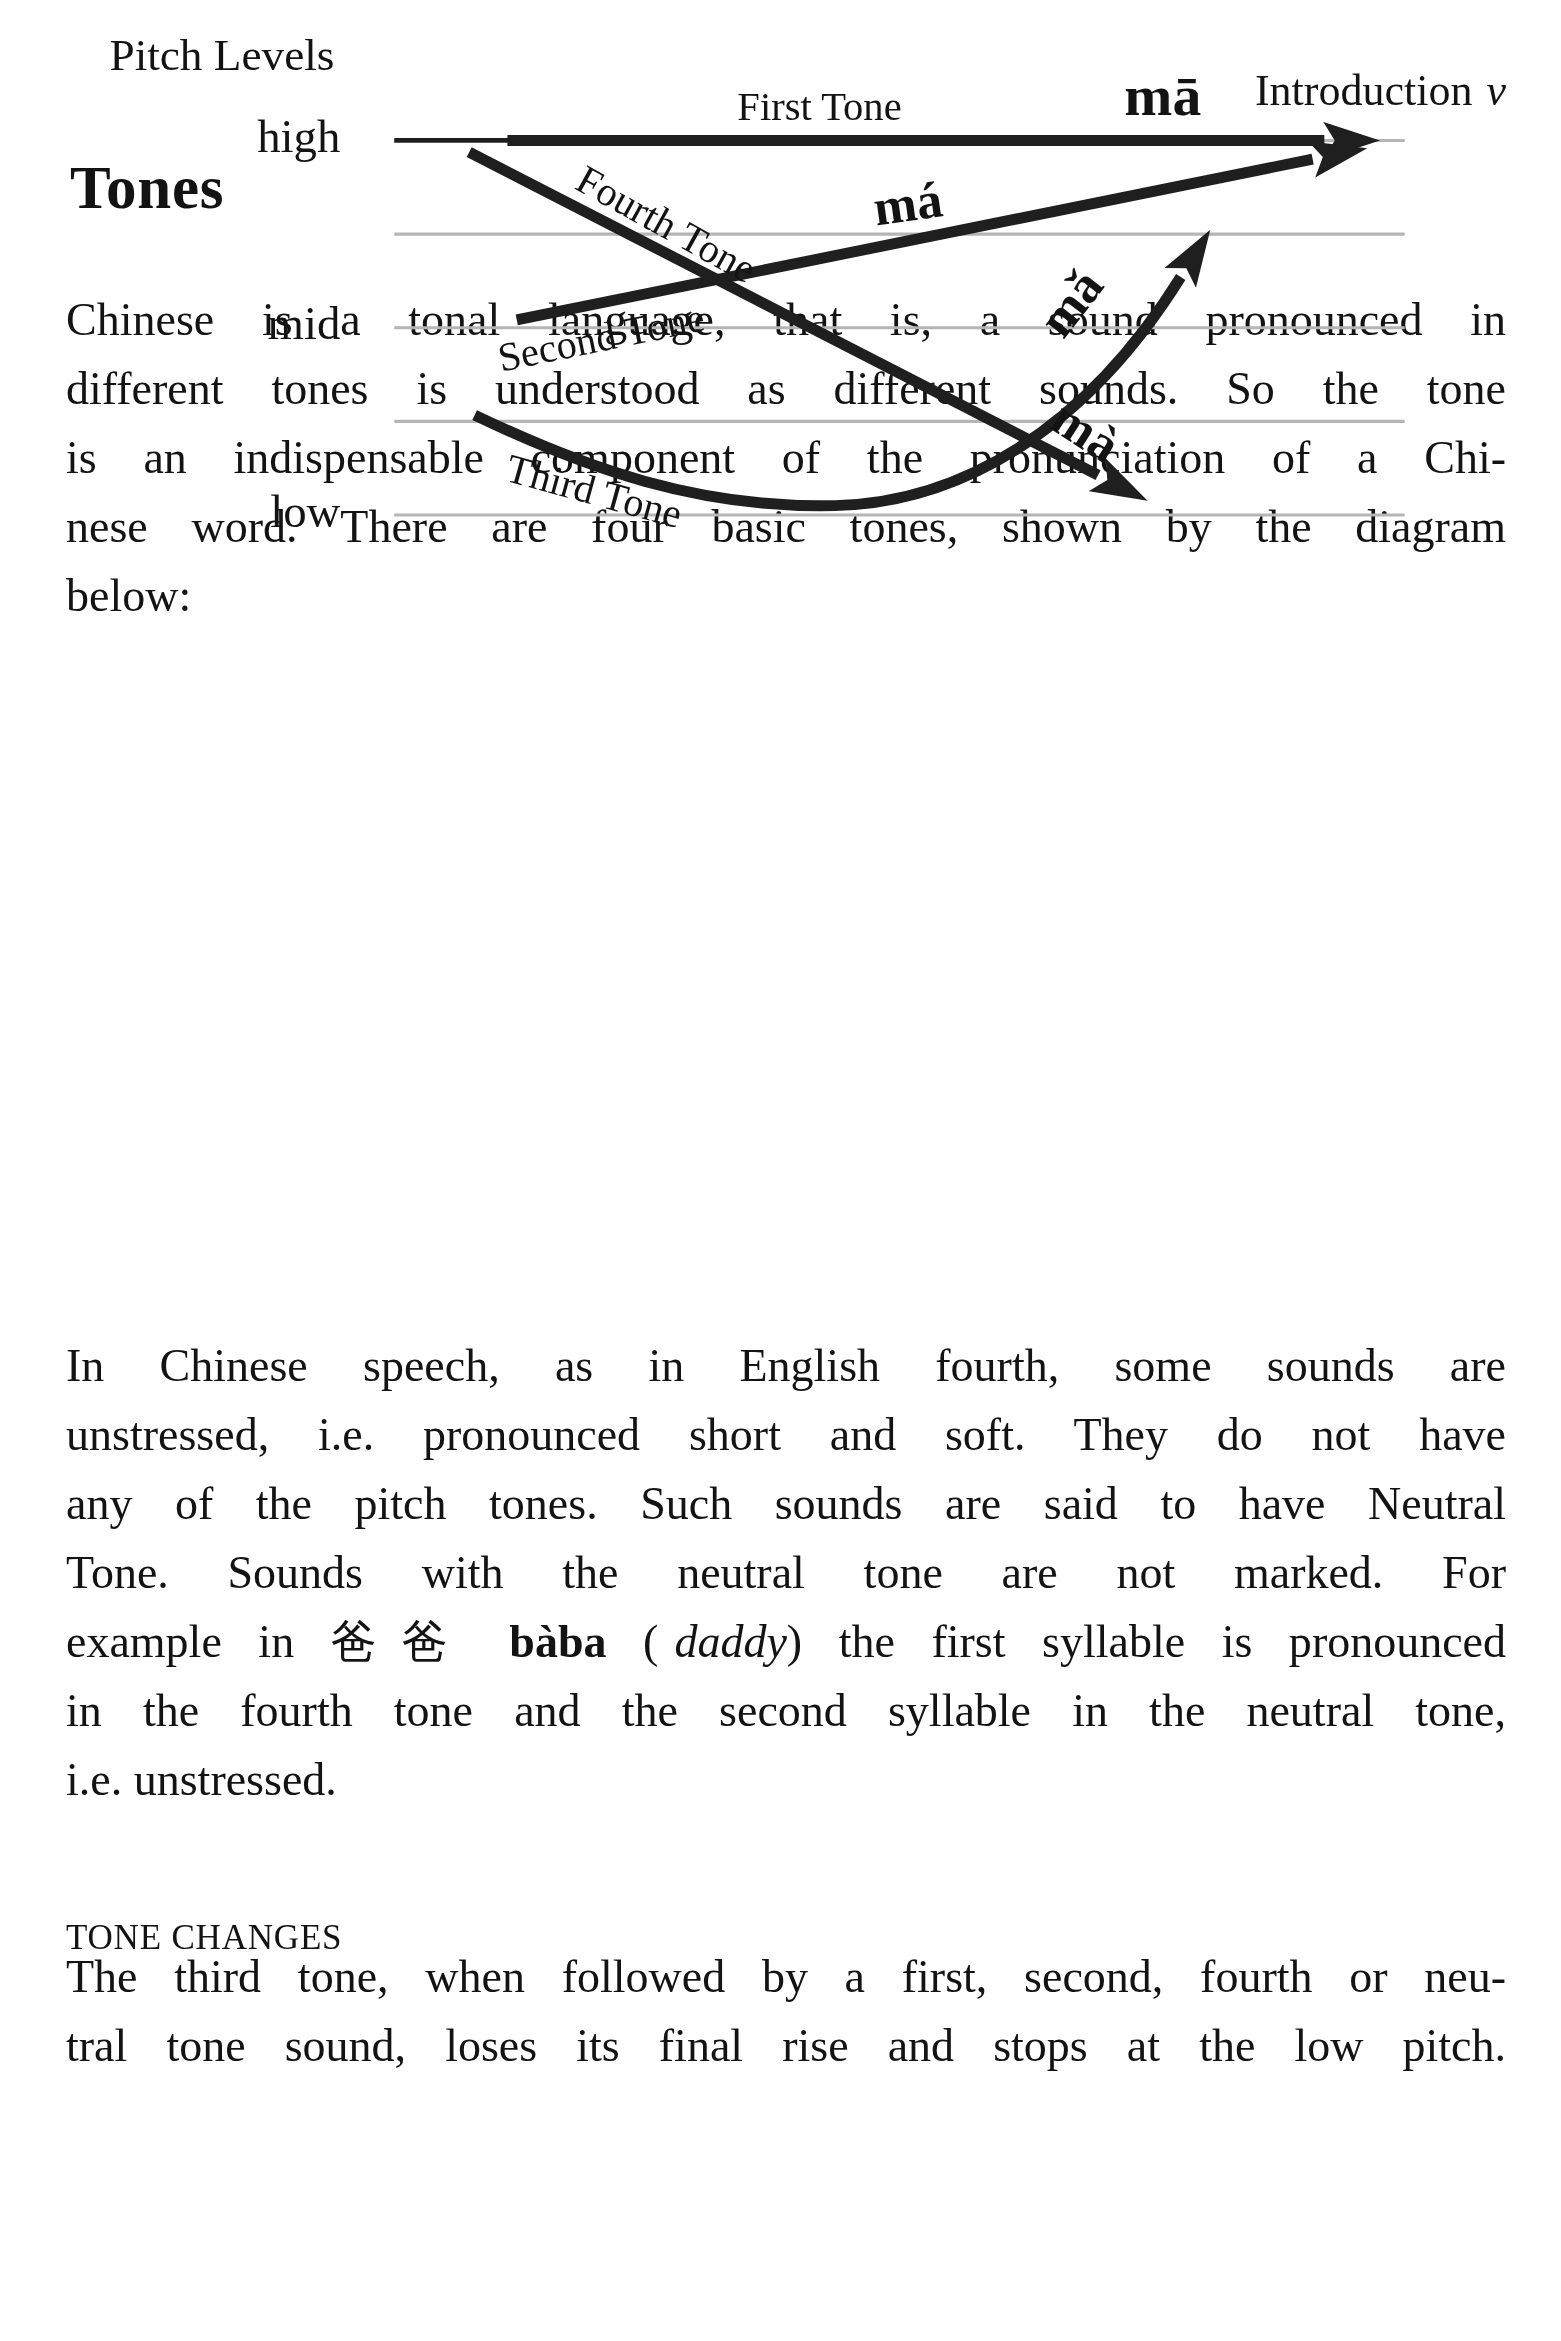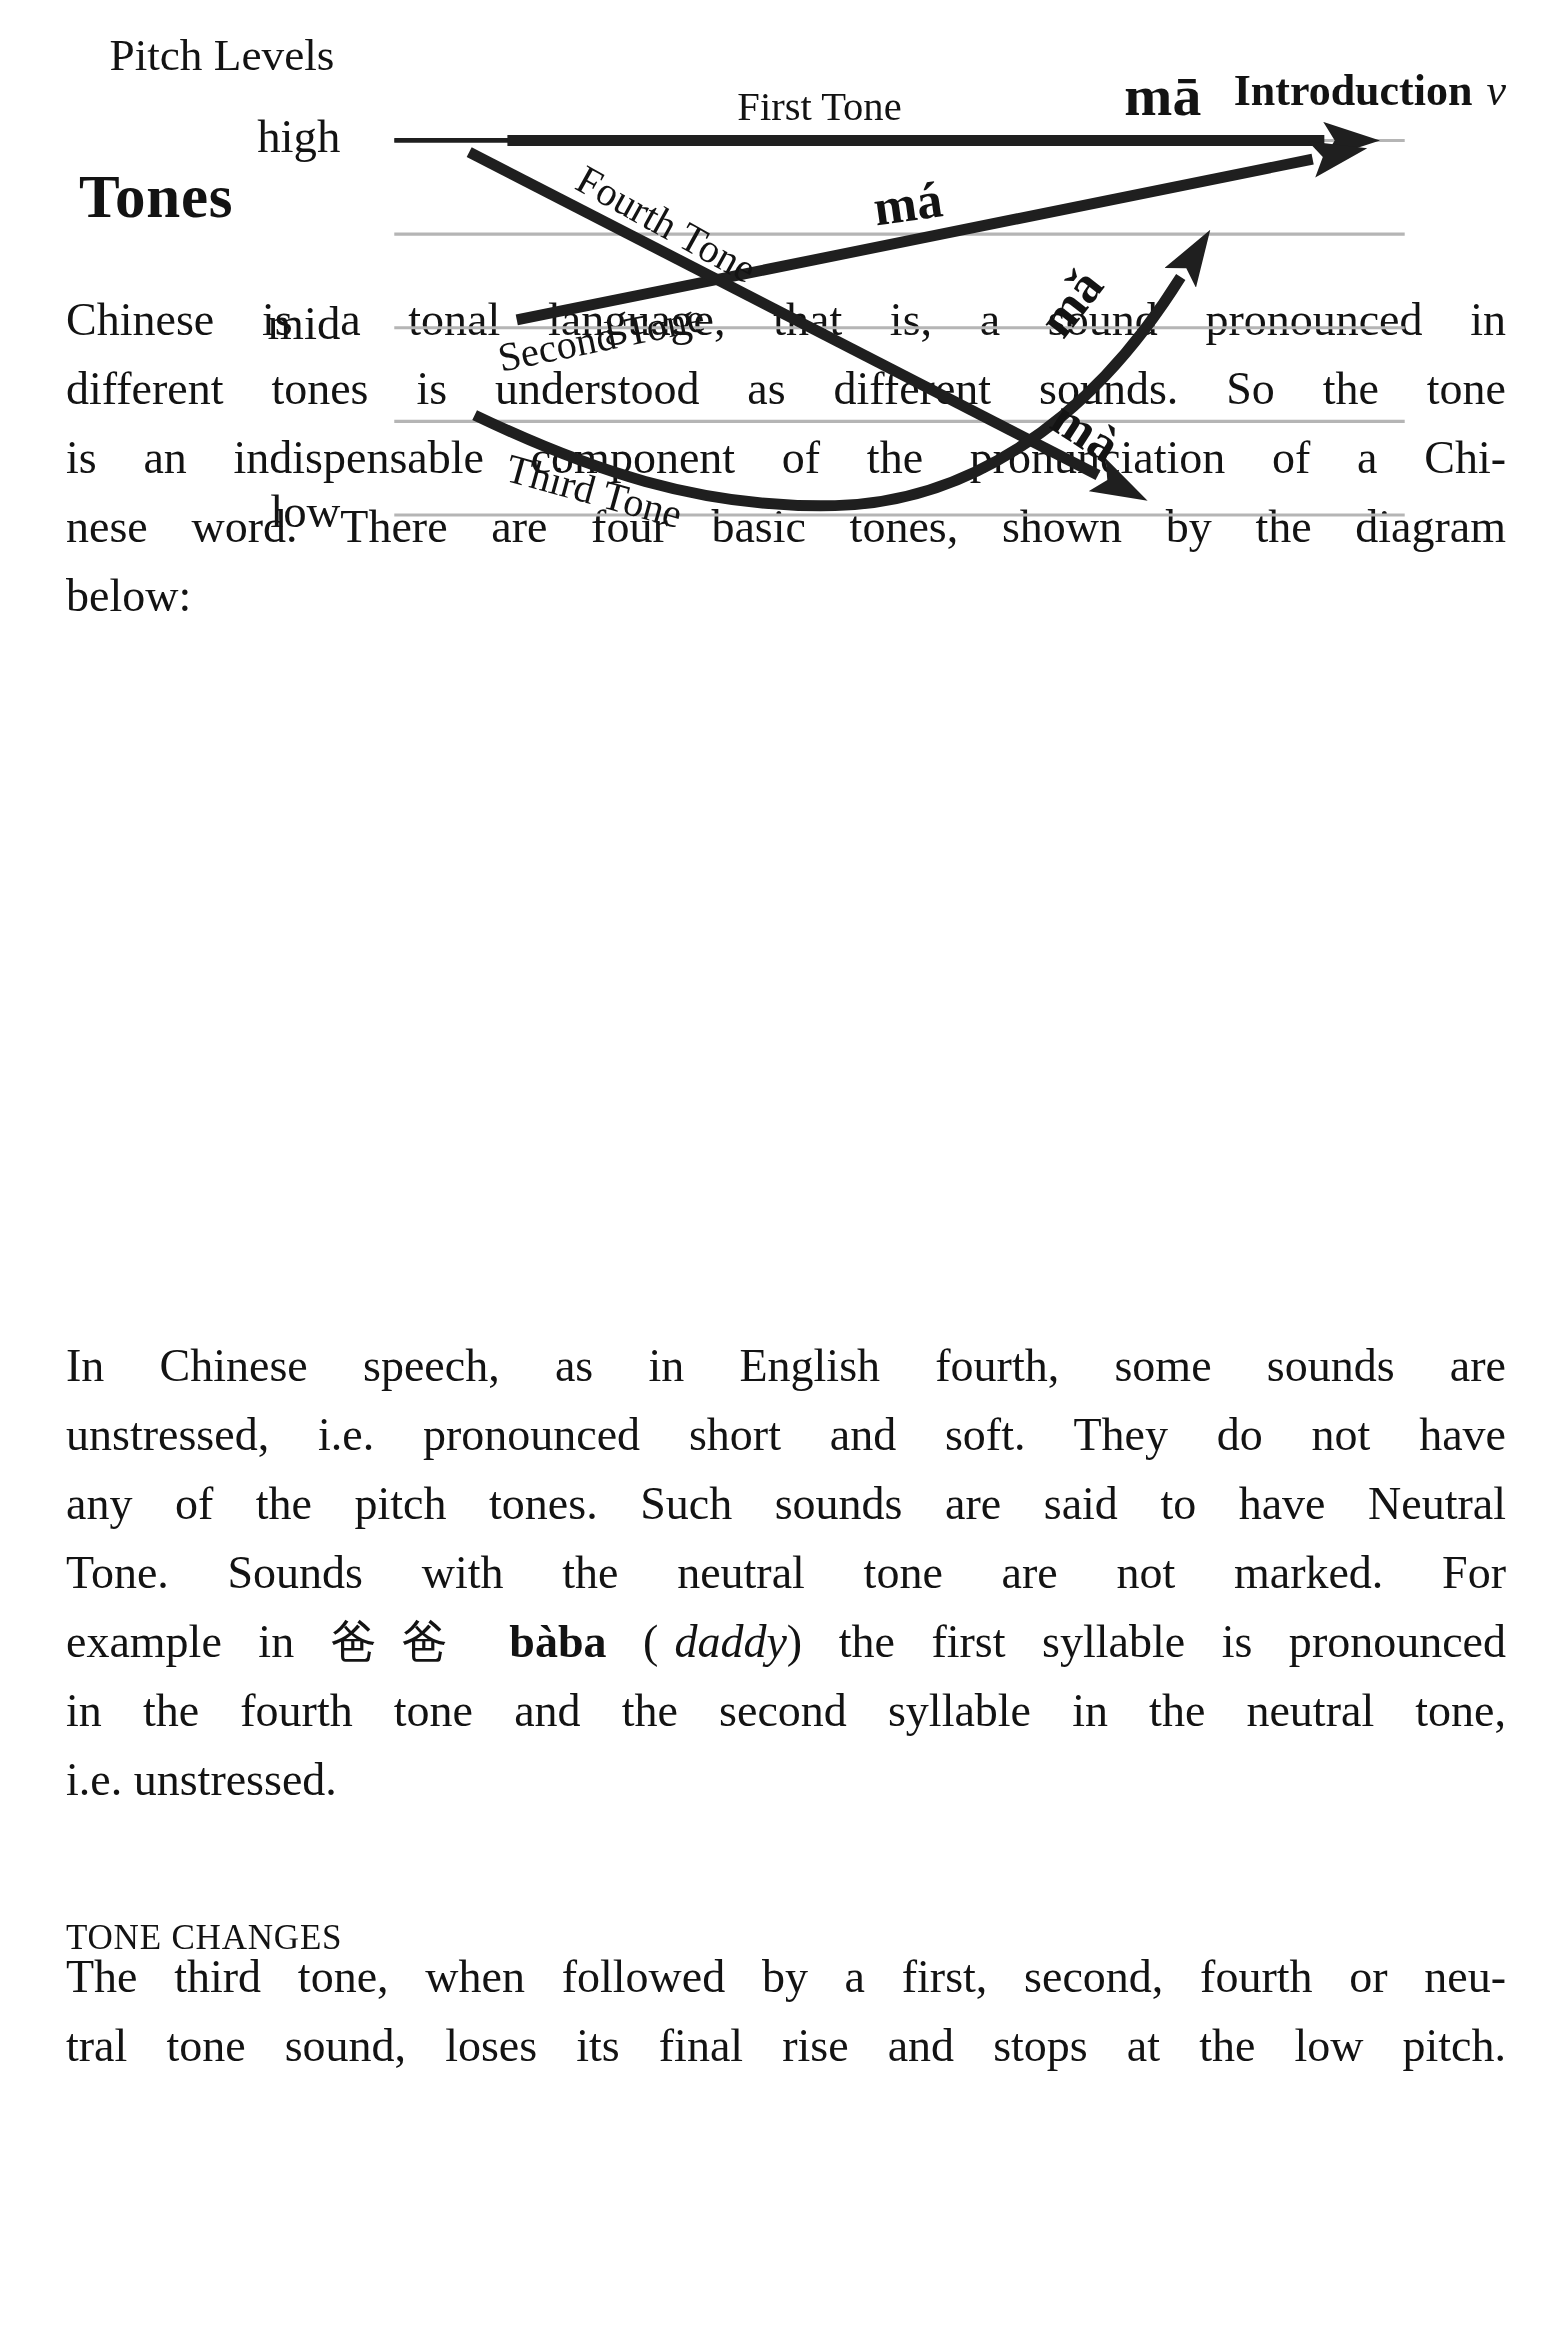--- a/index.html
+++ b/index.html
@@ -5,24 +5,24 @@
   html,body { margin:0; padding:0; background:#ffffff; }
   .page {
     position:relative; width:1561px; height:2342px; background:#ffffff;
     color:#131313; font-family:"Liberation Serif","DejaVu Serif",serif;
     overflow:hidden;
   }
   .page-header {
     position:absolute; top:67px; left:66px; width:1440px;
     text-align:right; font-size:44px; line-height:47px;
   }
-  .page-header .sec { font-weight:bold;margin-left:24px; }
+  .page-header .sec { font-weight:normal;margin-left:24px; }
   .page-header .pg  { font-style:italic; padding-left:14px; }
   h1.tones {
-    position:absolute; top:153px; left:66px; margin:13px;
+    position:absolute; top:153px; left:66px; margin:4px;
     font-size:61px; line-height:62px; font-weight:bold; letter-spacing:0.8px;
   }
   .para { position:absolute; left:66px; width:1440px; font-size:46px; }
   .line {
     height:69px; line-height:69px; white-space:nowrap;
     text-align:justify; text-align-last:justify;
   }
   .line.last { text-align:center; text-align-last:left; }
   .b { font-weight:bold; }
   .i { font-style:italic;margin-left:16px; }

